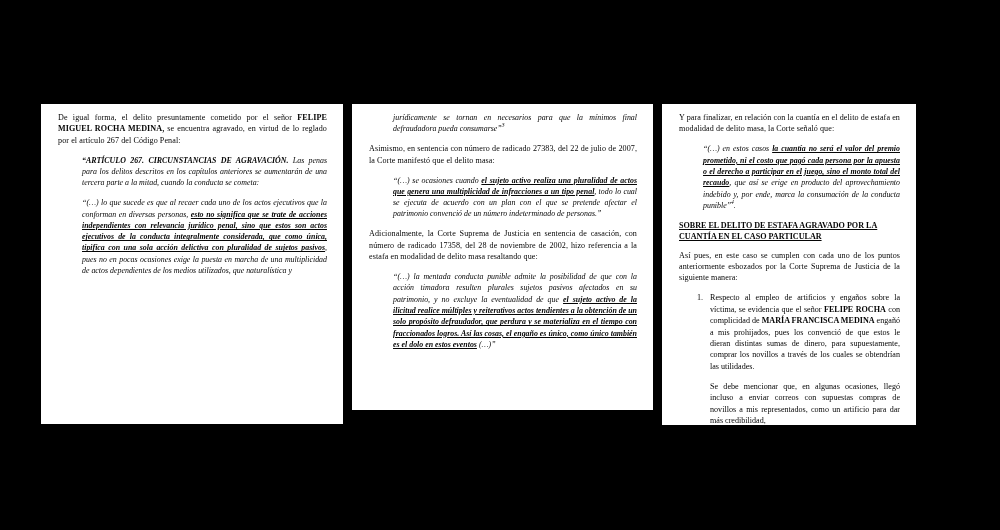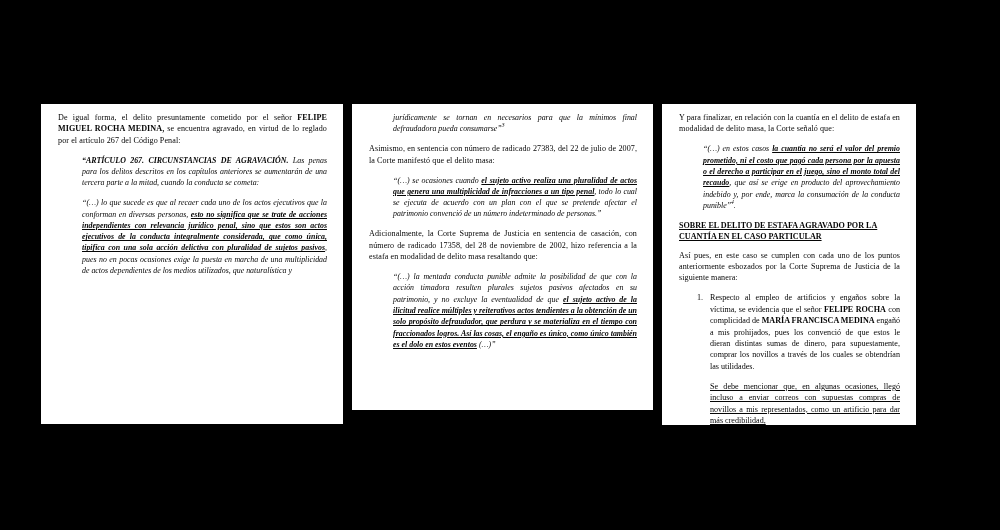--- a/index.html
+++ b/index.html
@@ -89,21 +89,20 @@
     left: 0;
     top: 0;
     font-size: 8.1px;
     line-height: 11.4px;
   }
   .sub-p {
     font-size: 8.1px;
     line-height: 11.4px;
     text-align: justify;
     margin: 8.6px 0 0 0;
-    text-decoration: underline;
   }
 </style>
 </head>
 <body>
 
 <div id="viewer">
   <div class="pages-strip">
 
     <div class="page page-1">
       <p class="p"><span>De igual forma, el delito presuntamente cometido por el señor </span><span class="b">FELIPE MIGUEL ROCHA MEDINA,</span><span> se encuentra agravado, en virtud de lo reglado por el artículo 267 del Código Penal:</span></p>

